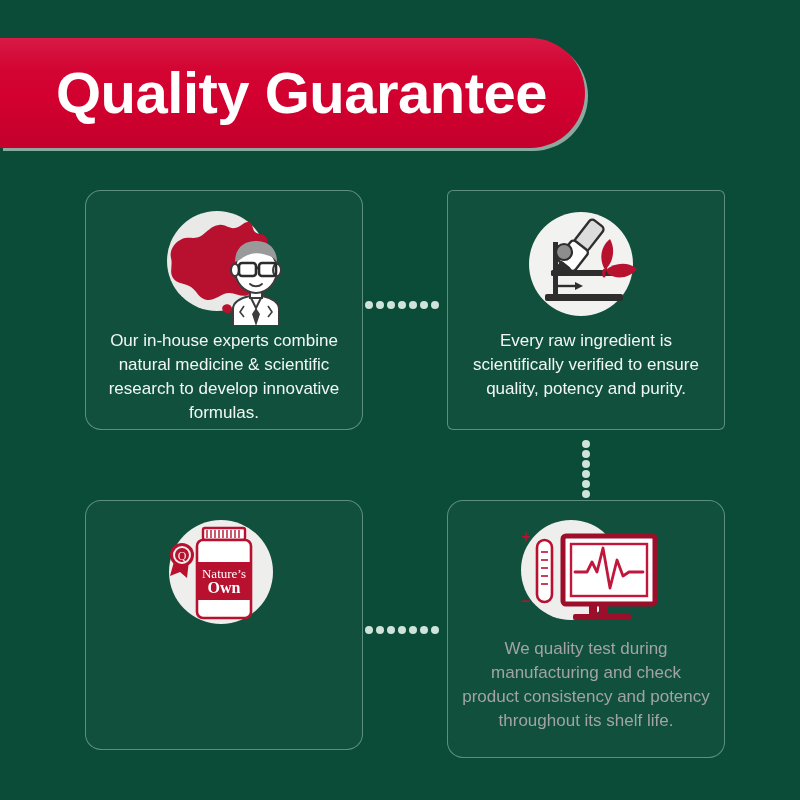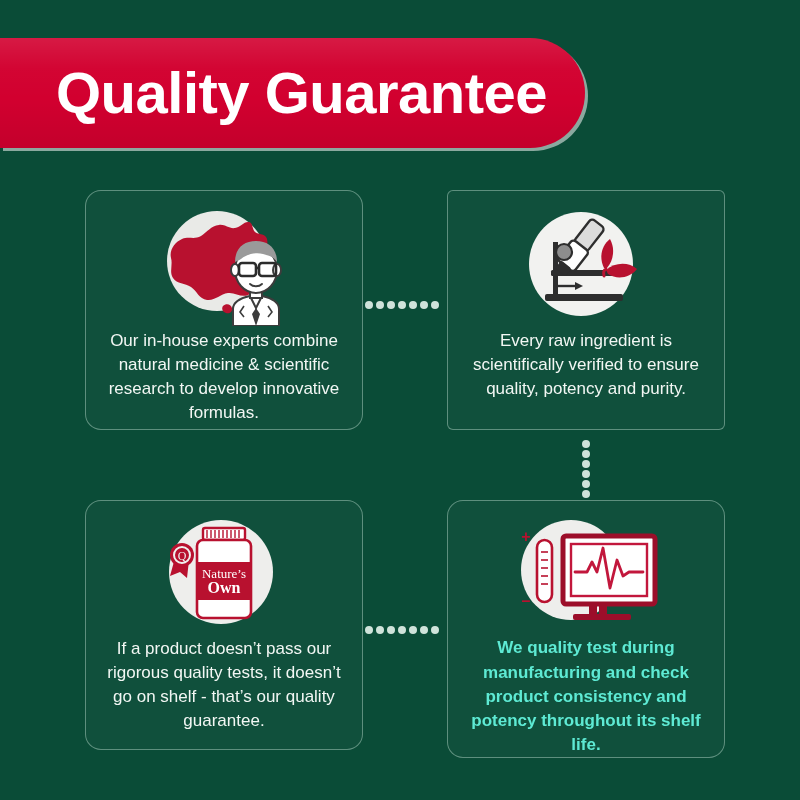--- a/index.html
+++ b/index.html
@@ -231,21 +231,20 @@
             <path d="M90 16 L90 24"></path>
         </g>
 
         <rect x="48" y="26" width="54" height="78" rx="6" fill="#ffffff" stroke="#b8112f" stroke-width="2.6"></rect>
 
         <rect x="48" y="48" width="54" height="38" fill="#b8112f"></rect>
         <text x="75" y="64" font-family="Liberation Serif, serif" font-size="13" fill="#ffffff" text-anchor="middle">Nature’s</text>
         <text x="75" y="79" font-family="Liberation Serif, serif" font-size="16" font-weight="bold" fill="#ffffff" text-anchor="middle">Own</text>
       </svg>
     </div>
-    <div class="card-text" style="color: rgb(242, 247, 244);">If a product doesn’t pass our rigorous quality tests, it doesn’t go on shelf - that’s our quality guarantee.</div>
   </div>
 
   <div class="card c4">
     <div class="icon-wrap">
       <svg width="150" height="120" viewBox="0 0 150 120">
         <circle cx="60" cy="56" r="50" fill="#eeeeec"></circle>
 
         <rect x="26" y="26" width="15" height="62" rx="7.5" fill="#ffffff" stroke="#b8112f" stroke-width="2.6"></rect>
         <g stroke="#b8112f" stroke-width="1.6">
           <path d="M30 38 L37 38"></path>
@@ -260,21 +259,21 @@
         <rect x="78" y="88" width="8" height="14" fill="#9c0e2a"></rect>
         <rect x="88" y="88" width="8" height="14" fill="#9c0e2a"></rect>
         <rect x="62" y="100" width="58" height="6" rx="2" fill="#9c0e2a"></rect>
 
         <rect x="52" y="22" width="92" height="68" rx="3" fill="#ffffff" stroke="#9c0e2a" stroke-width="5"></rect>
         <rect x="60" y="30" width="76" height="52" fill="none" stroke="#c2173c" stroke-width="2.4"></rect>
 
         <path d="M64 58 L76 58 L81 48 L86 58 L92 34 L99 74 L106 46 L112 62 L118 58 L132 58" fill="none" stroke="#c2173c" stroke-width="2.8" stroke-linecap="round" stroke-linejoin="round"></path>
       </svg>
     </div>
-    <div class="card-text" style="color: #5eead4; font-weight: bold;">We quality test during manufacturing and check product consistency and potency throughout its shelf life.</div>
+    <div class="card-text" style="color: #a3a3a3;">We quality test during manufacturing and check product consistency and potency throughout its shelf life.</div>
   </div>
 
   <div class="dots horiz h1">
     <span class="dot" style="background: rgb(207, 227, 218);"></span>
     <span class="dot" style="background: rgb(207, 227, 218);"></span>
     <span class="dot" style="background: rgb(207, 227, 218);"></span>
     <span class="dot" style="background: rgb(207, 227, 218);"></span>
     <span class="dot" style="background: rgb(207, 227, 218);"></span>
     <span class="dot" style="background: rgb(207, 227, 218);"></span>
     <span class="dot" style="background: rgb(207, 227, 218);"></span>

